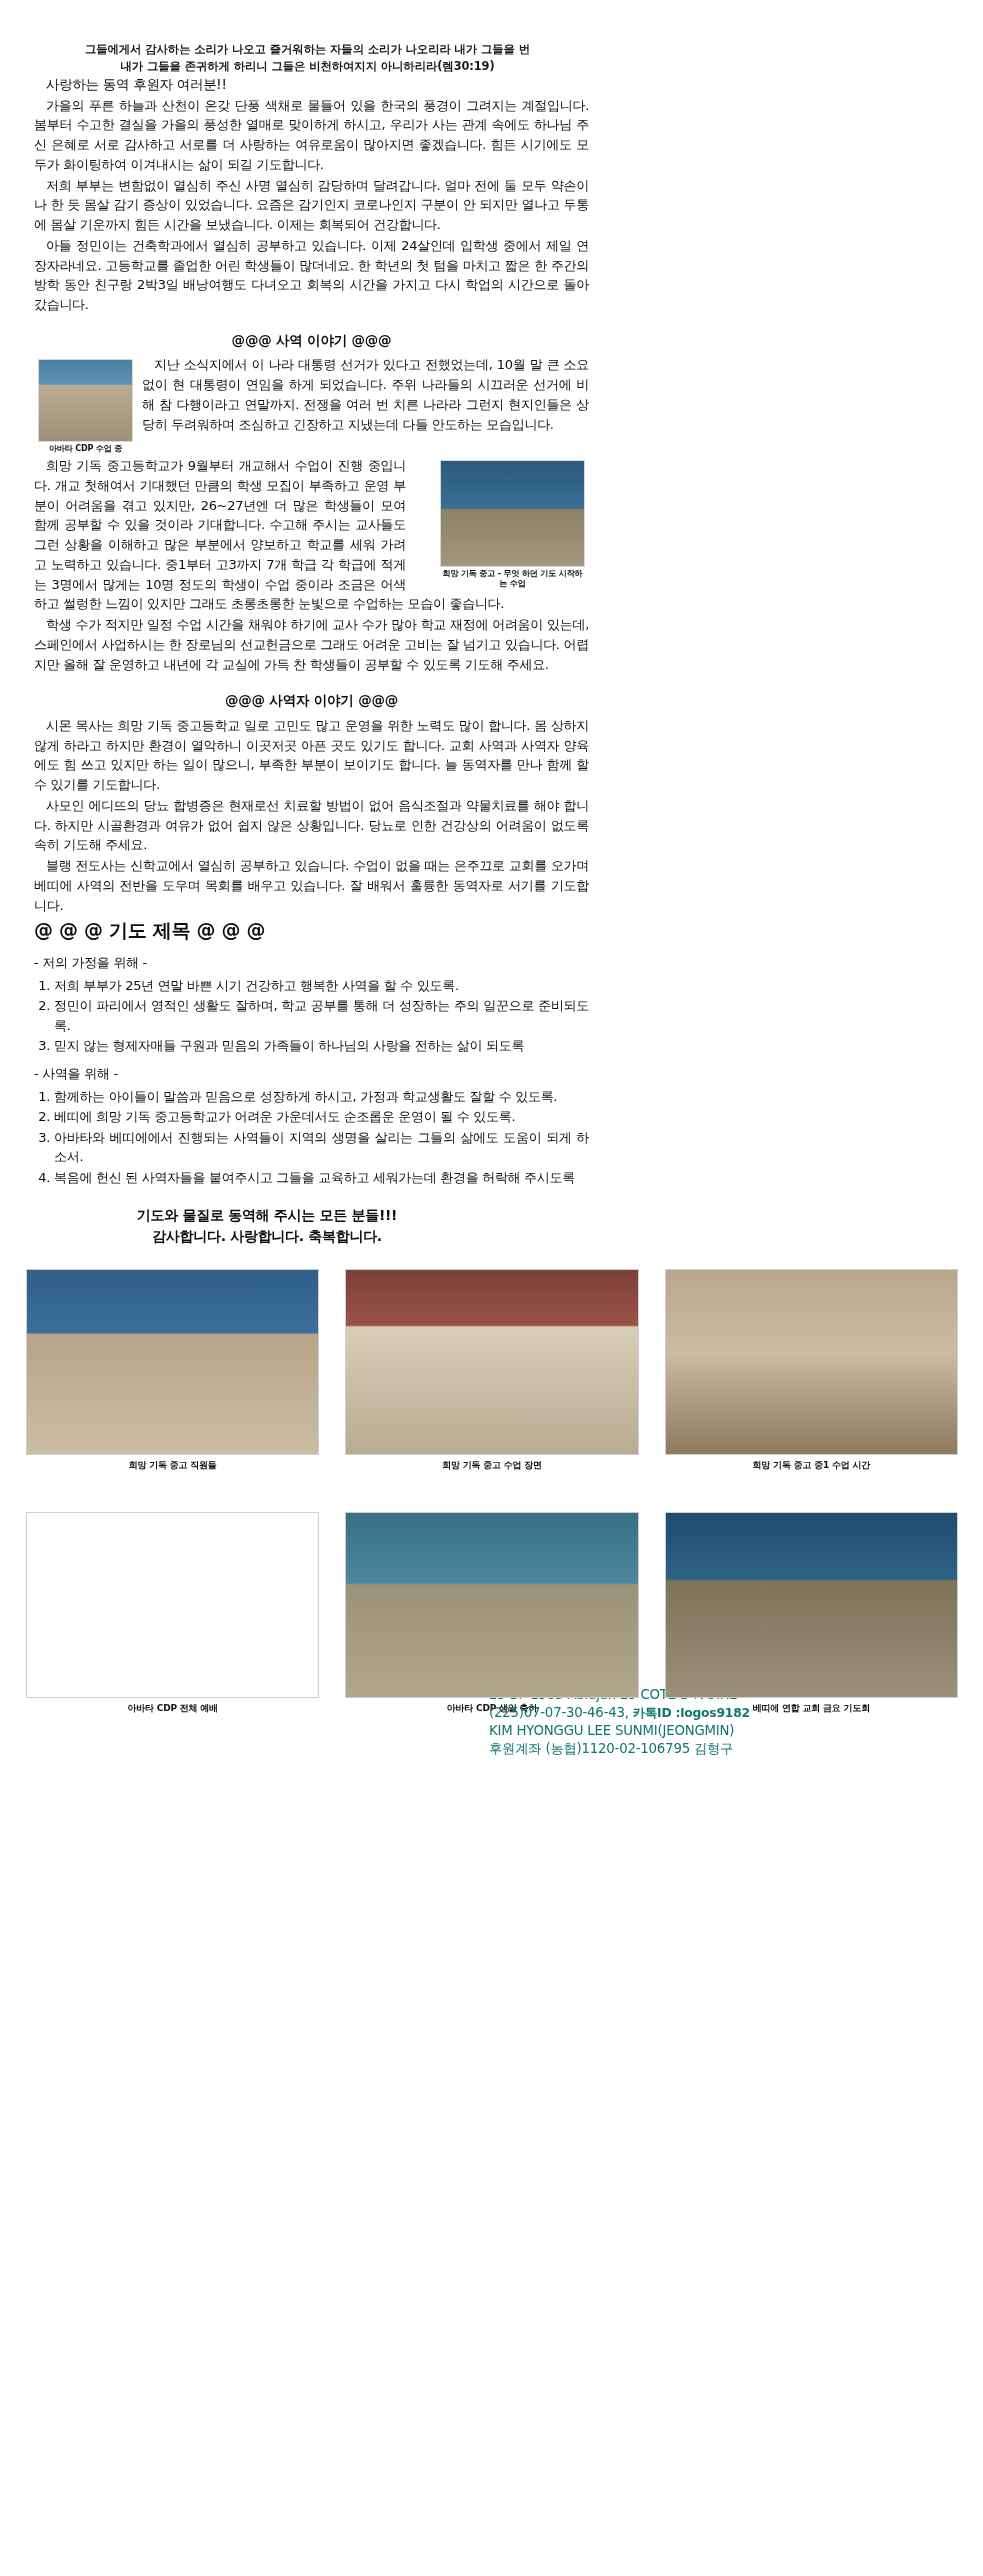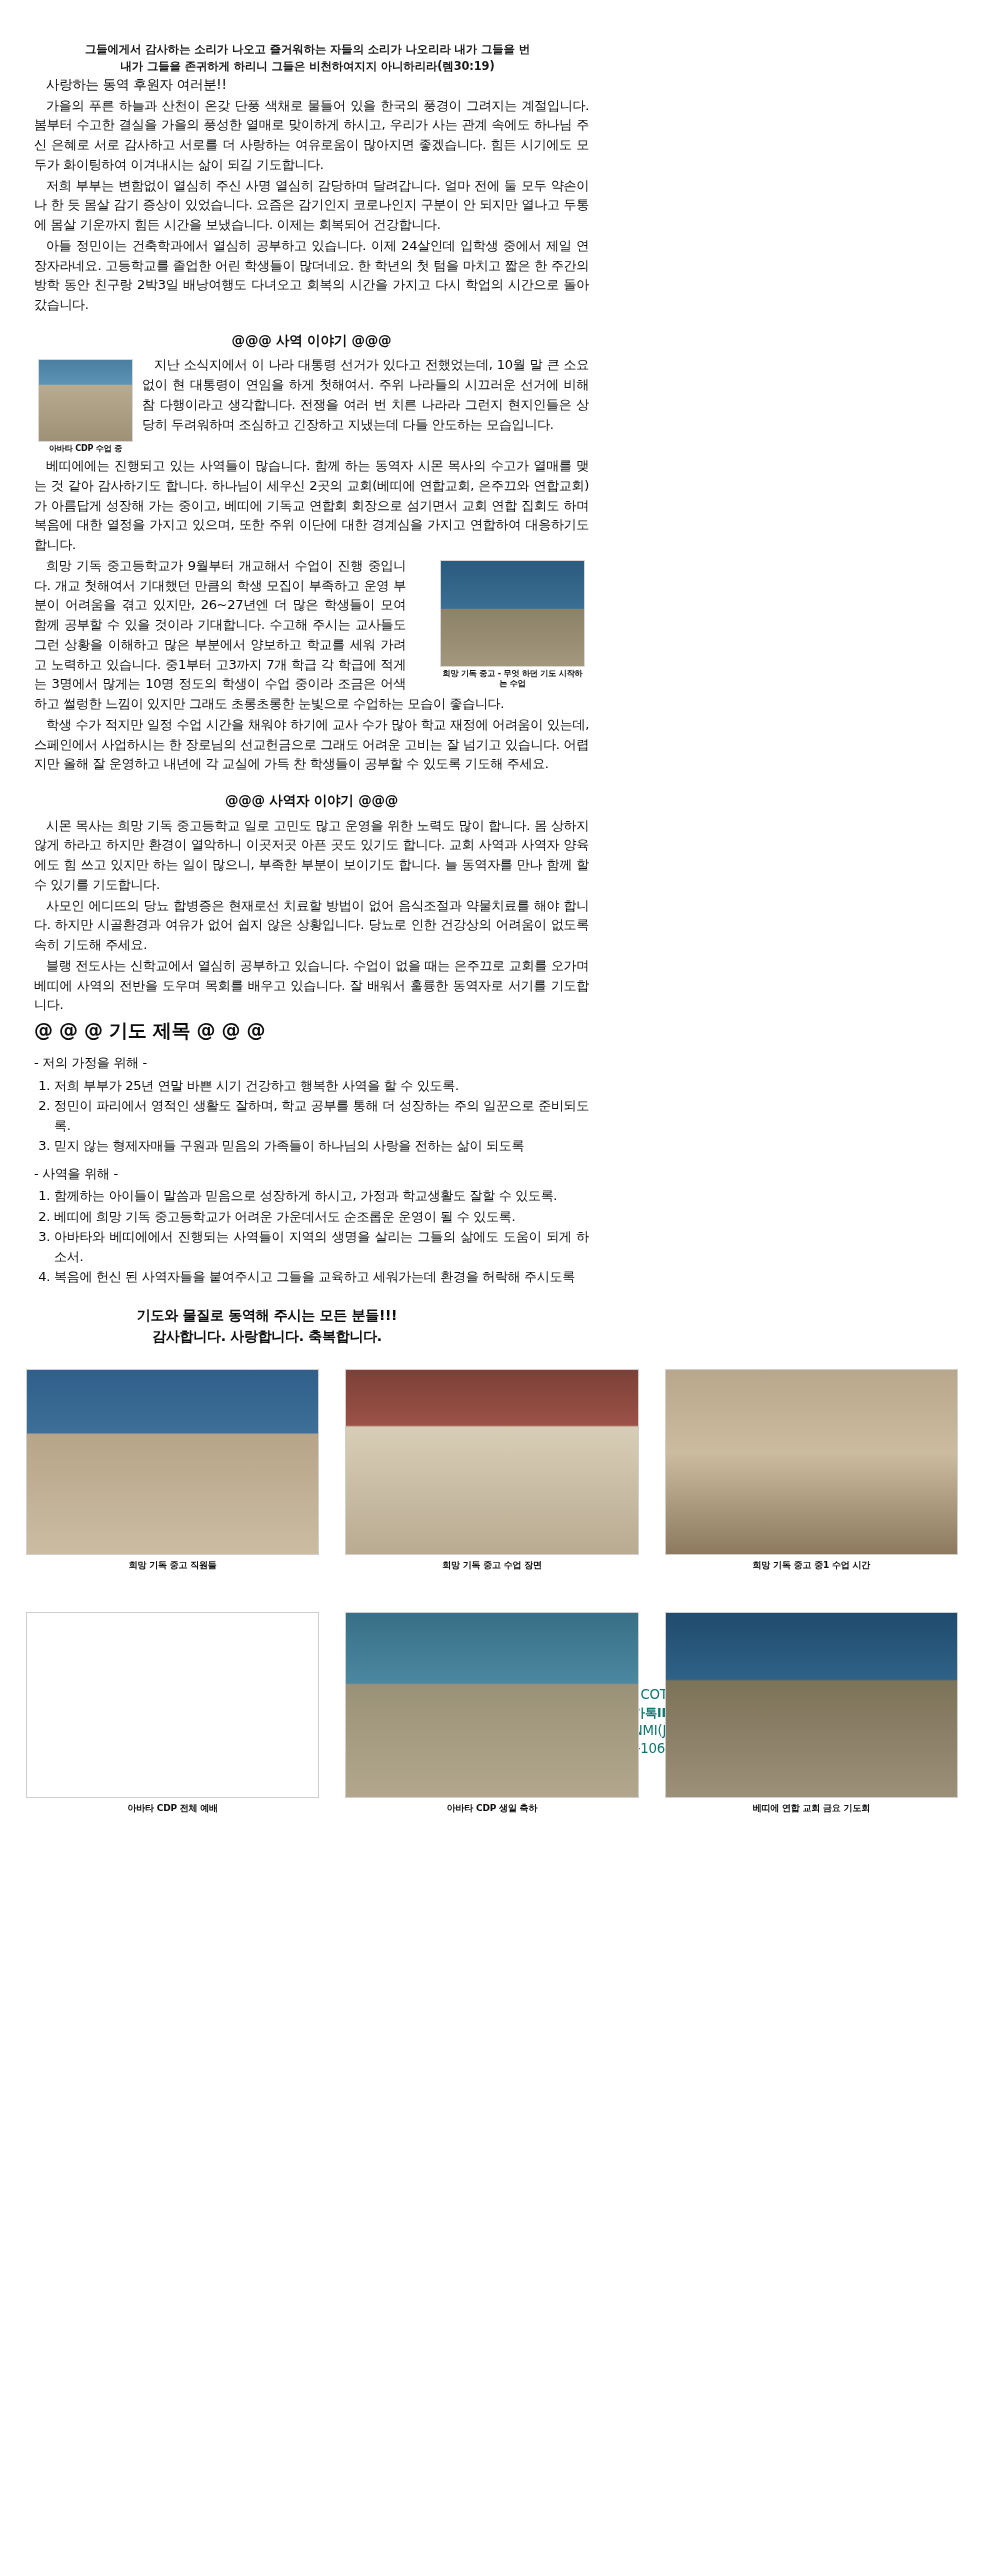--- a/index.html
+++ b/index.html
@@ -205,24 +205,23 @@
     <p class="para">저희 부부는 변함없이 열심히 주신 사명 열심히 감당하며 달려갑니다. 얼마 전에 둘 모두 약손이나 한 듯 몸살 감기 증상이 있었습니다. 요즘은 감기인지 코로나인지 구분이 안 되지만 열나고 두통에 몸살 기운까지 힘든 시간을 보냈습니다. 이제는 회복되어 건강합니다.</p>
     <p class="para">아들 정민이는 건축학과에서 열심히 공부하고 있습니다. 이제 24살인데 입학생 중에서 제일 연장자라네요. 고등학교를 졸업한 어린 학생들이 많더네요. 한 학년의 첫 텀을 마치고 짧은 한 주간의 방학 동안 친구랑 2박3일 배낭여행도 다녀오고 회복의 시간을 가지고 다시 학업의 시간으로 돌아 갔습니다.</p>
 
     <div class="sect-head">@@@ 사역 이야기 @@@</div>
 
     <div class="clearfix">
       <div class="float-left-img">
         <span class="photo ph-small-a" style="height:83px;"></span>
         <div class="cap">아바타 CDP 수업 중</div>
       </div>
-      <p class="para">지난 소식지에서 이 나라 대통령 선거가 있다고 전했었는데, 10월 말 큰 소요 없이 현 대통령이 연임을 하게 첫해여서. 주위 나라들의 시끄러운 선거에 비해 참 다행이라고 생각합니다. 전쟁을 여러 번 치른 나라라 그런지 현지인들은 상당히 두려워하며 조심하고 긴장하고 지냈는데 다들 안도하는 모습입니다.</p>
-    </div>
-
-    <p class="para">베띠에에는 진행되고 있는 사역들이 많습니다. 함께 하는 동역자 시몬 목사의 수고가 열매를 맺는 것 같아 감사하기도 합니다. 하나님이 세우신 2곳의 교회(베띠에 연합교회, 은주끄와 연합교회)가 아름답게 성장해 가는 중이고, 베띠에 기독교 연합회 회장으로 섬기면서 교회 연합 집회도 하며 복음에 대한 열정을 가지고 있으며, 또한 주위 이단에 대한 경계심을 가지고 연합하여 대응하기도 합니다.</p>
+      <p class="para">지난 소식지에서 이 나라 대통령 선거가 있다고 전했었는데, 10월 말 큰 소요 없이 현 대통령이 연임을 하게 되었습니다. 주위 나라들의 시끄러운 선거에 비해 참 다행이라고 연말까지. 전쟁을 여러 번 치른 나라라 그런지 현지인들은 상당히 두려워하며 조심하고 긴장하고 지냈는데 다들 안도하는 모습입니다.</p>
+    </div>
+
 
     <div class="clearfix">
       <div class="float-right-img">
         <span class="photo ph-small-b" style="height:107px;"></span>
         <div class="cap">희망 기독 중고 - 무엇 하던 기도 시작하는 수업</div>
       </div>
       <p class="para">희망 기독 중고등학교가 9월부터 개교해서 수업이 진행 중입니다. 개교 첫해여서 기대했던 만큼의 학생 모집이 부족하고 운영 부분이 어려움을 겪고 있지만, 26~27년엔 더 많은 학생들이 모여 함께 공부할 수 있을 것이라 기대합니다. 수고해 주시는 교사들도 그런 상황을 이해하고 많은 부분에서 양보하고 학교를 세워 가려고 노력하고 있습니다. 중1부터 고3까지 7개 학급 각 학급에 적게는 3명에서 많게는 10명 정도의 학생이 수업 중이라 조금은 어색하고 썰렁한 느낌이 있지만 그래도 초롱초롱한 눈빛으로 수업하는 모습이 좋습니다.</p>
       <p class="para">학생 수가 적지만 일정 수업 시간을 채워야 하기에 교사 수가 많아 학교 재정에 어려움이 있는데, 스페인에서 사업하시는 한 장로님의 선교헌금으로 그래도 어려운 고비는 잘 넘기고 있습니다. 어렵지만 올해 잘 운영하고 내년에 각 교실에 가득 찬 학생들이 공부할 수 있도록 기도해 주세요.</p>
     </div>
 

